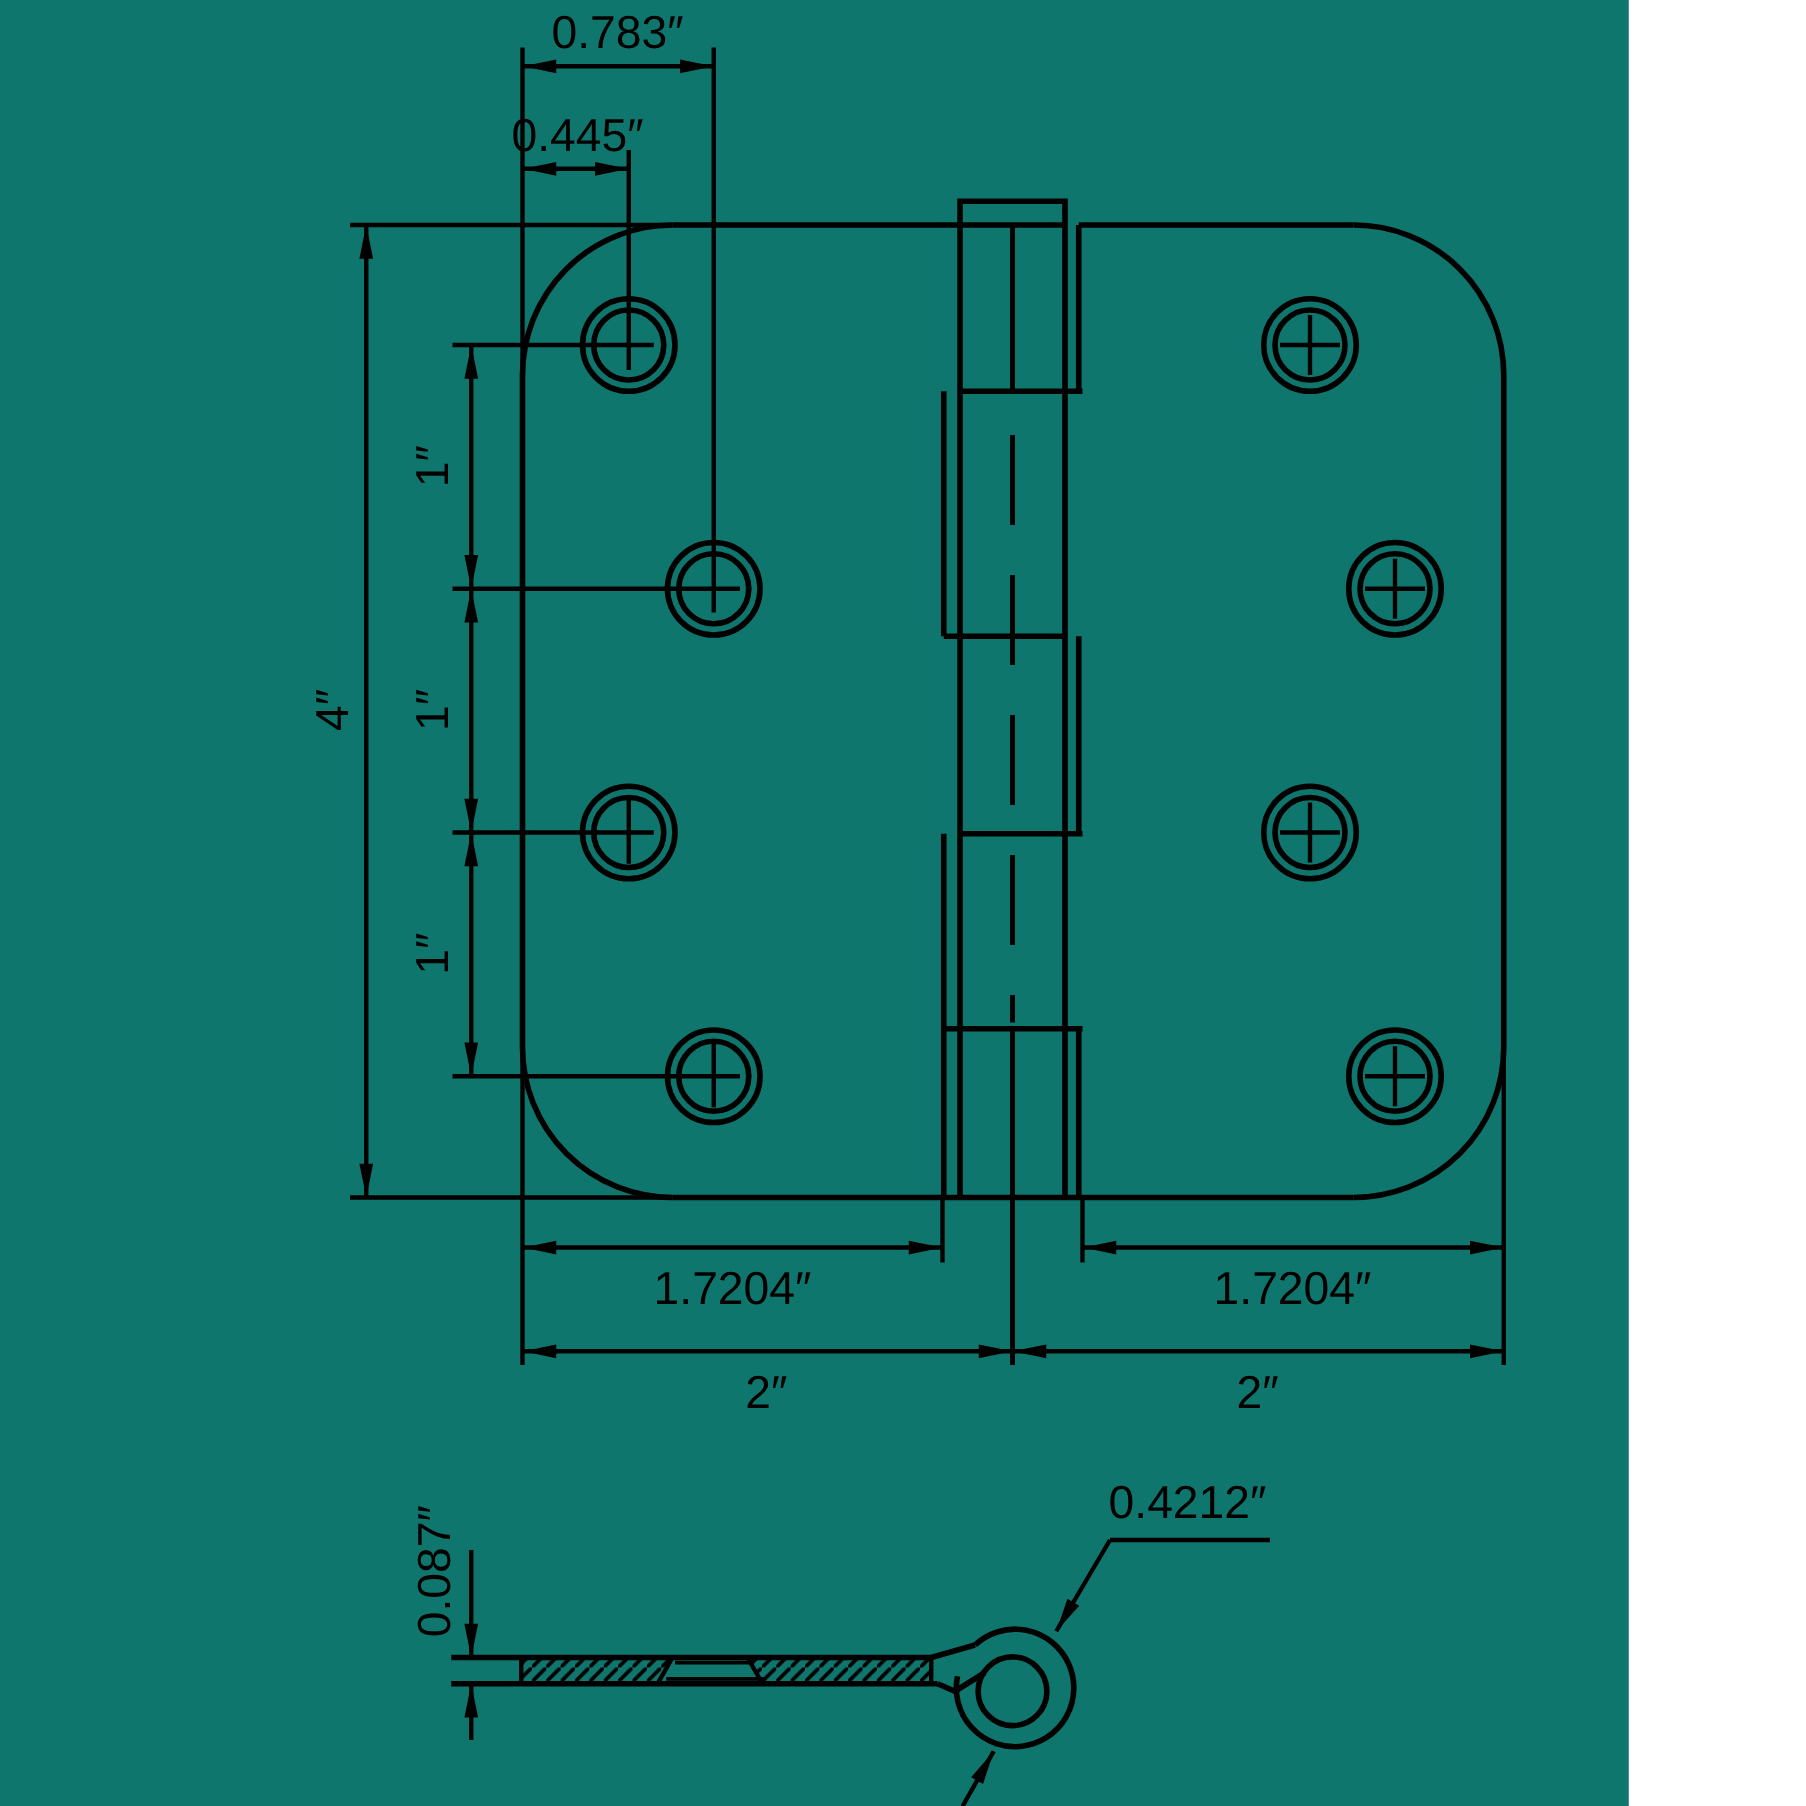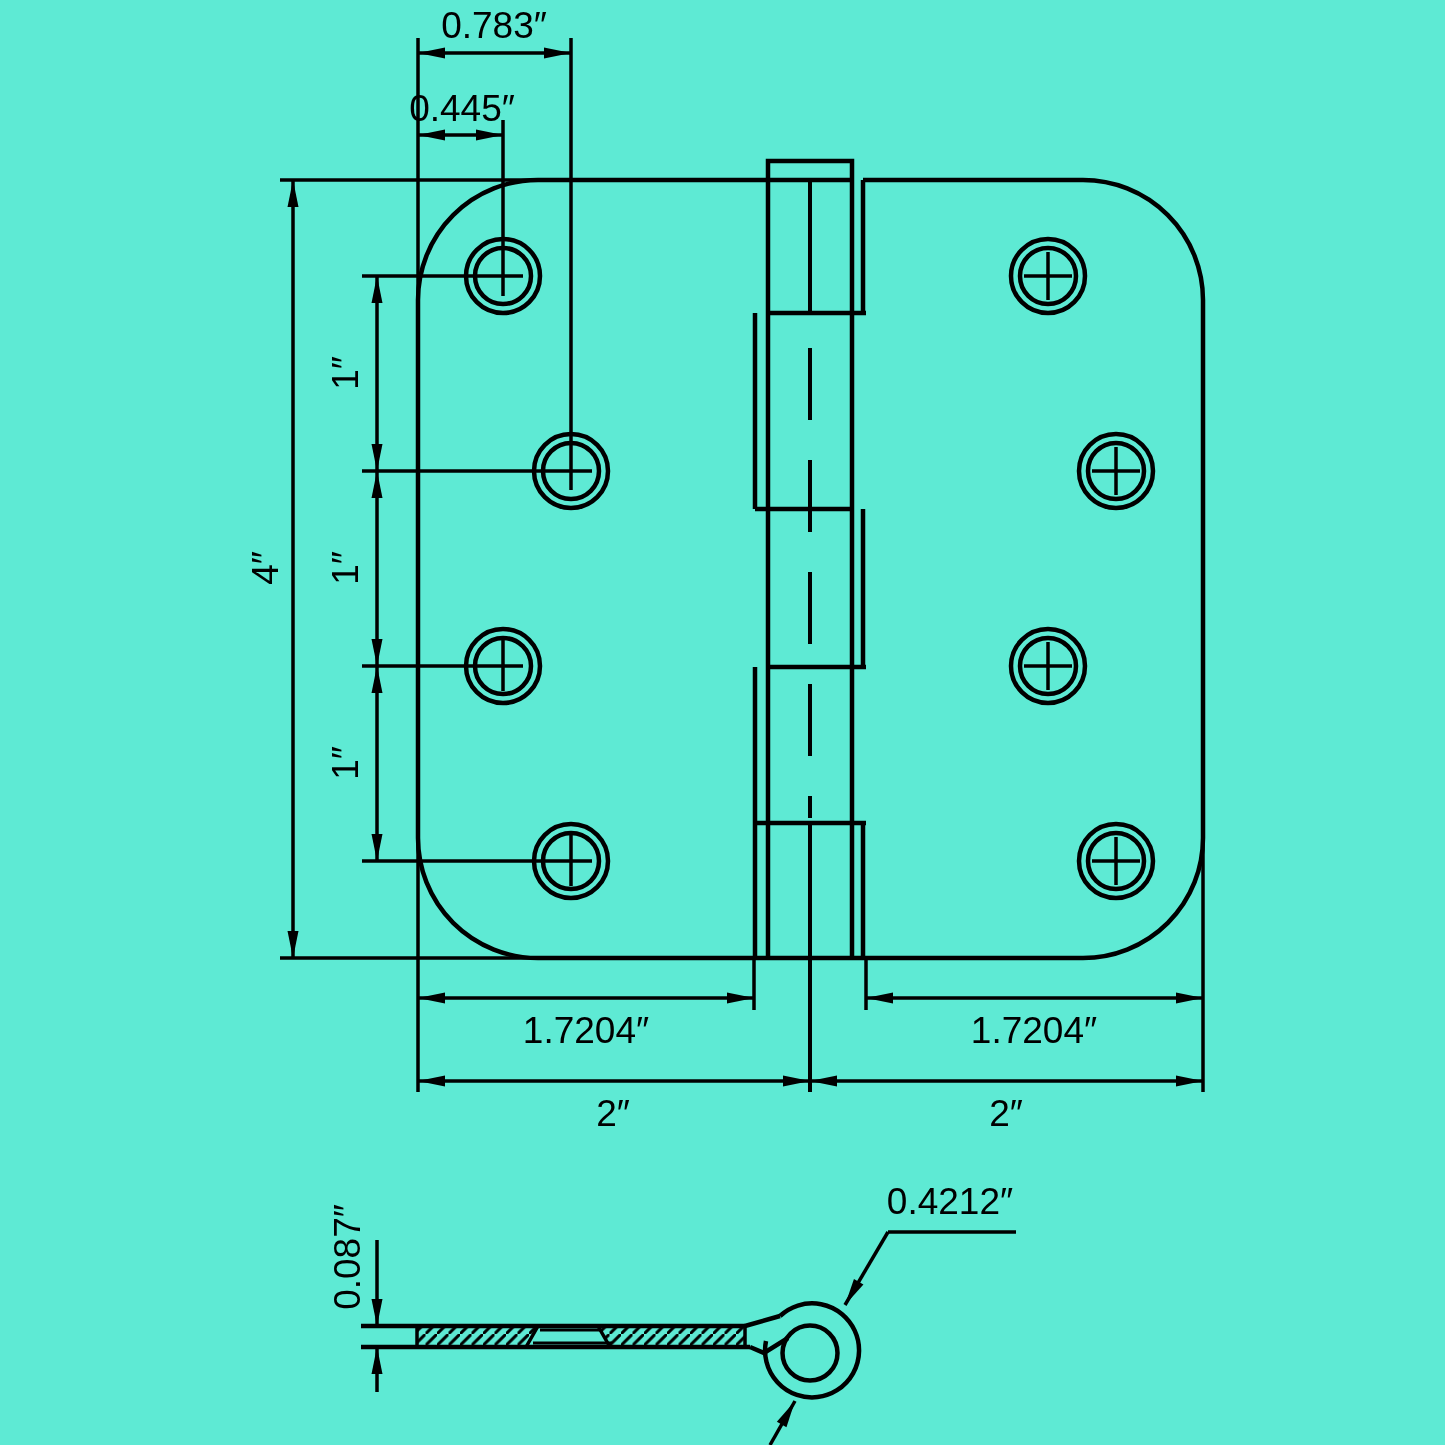--- a/index.html
+++ b/index.html
@@ -1,16 +1,16 @@
 <!DOCTYPE html>
 <html><head>
 <meta charset="utf-8">
 <style>
   html,body{margin:0;padding:0;background:#ffffff;}
-  .stage{width:1445px;height:1445px;position:relative;background:#5eead4;overflow:hidden;}
+  .stage{width:1303px;height:1445px;position:relative;background:#0f766e;overflow:hidden;}
   svg{display:block;}
   text{font-family:"Liberation Sans","DejaVu Sans",sans-serif;fill:#000;}
   .dim-label{font-size:37px;}
 </style>
 </head>
 <body>
 
 <div class="stage">
 <svg width="1445" height="1445" viewBox="0 0 1445 1445">
   <defs>

